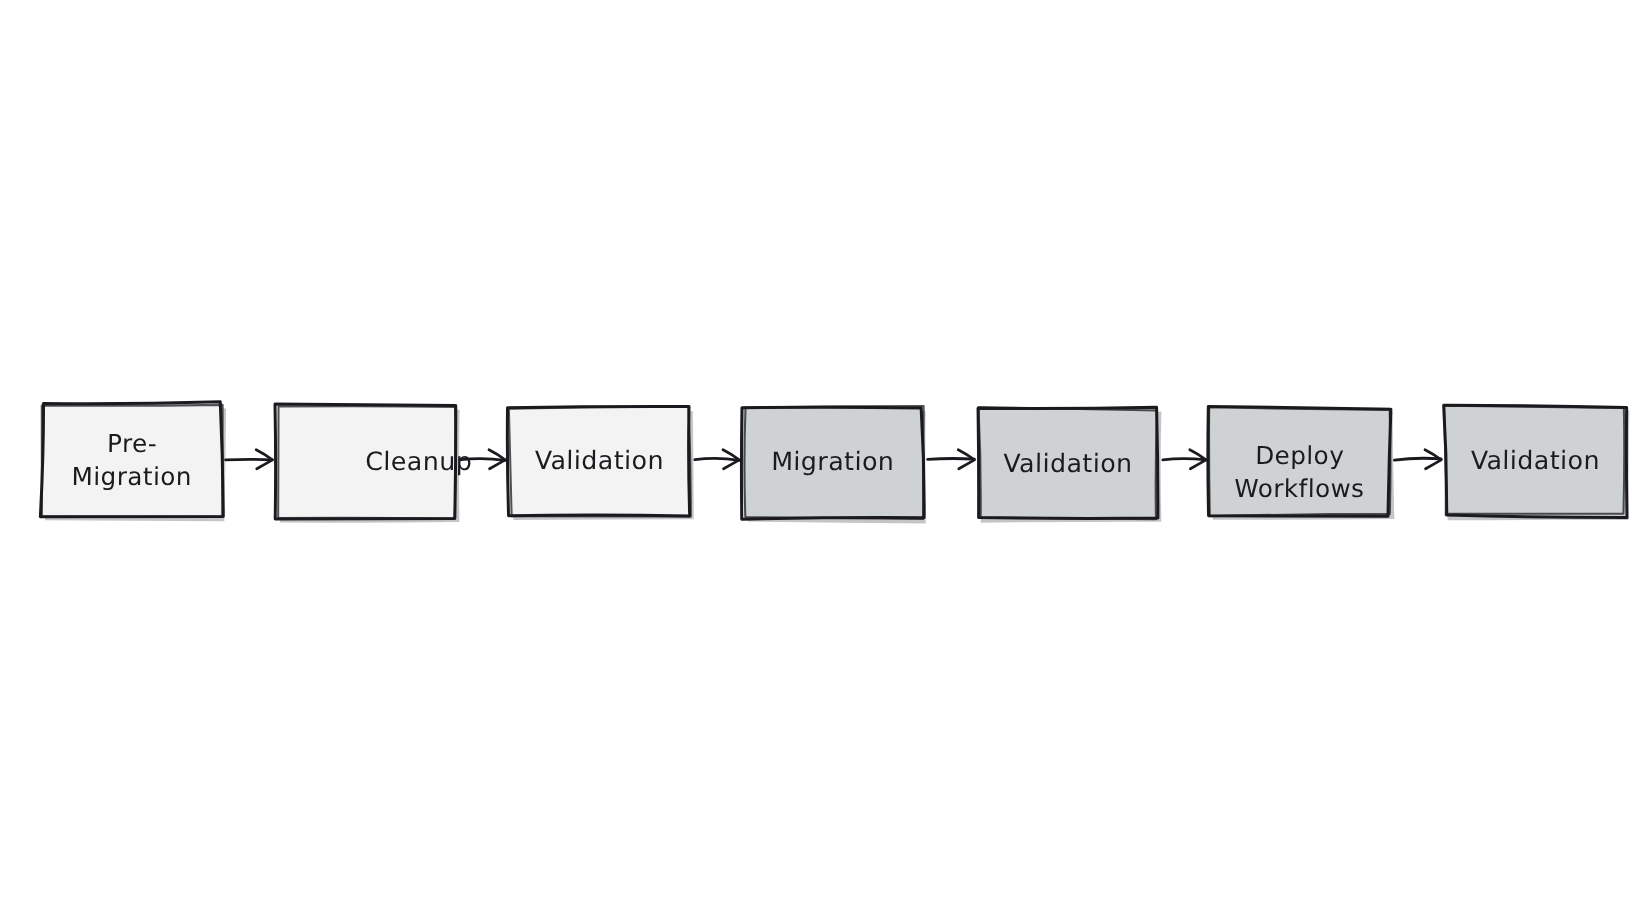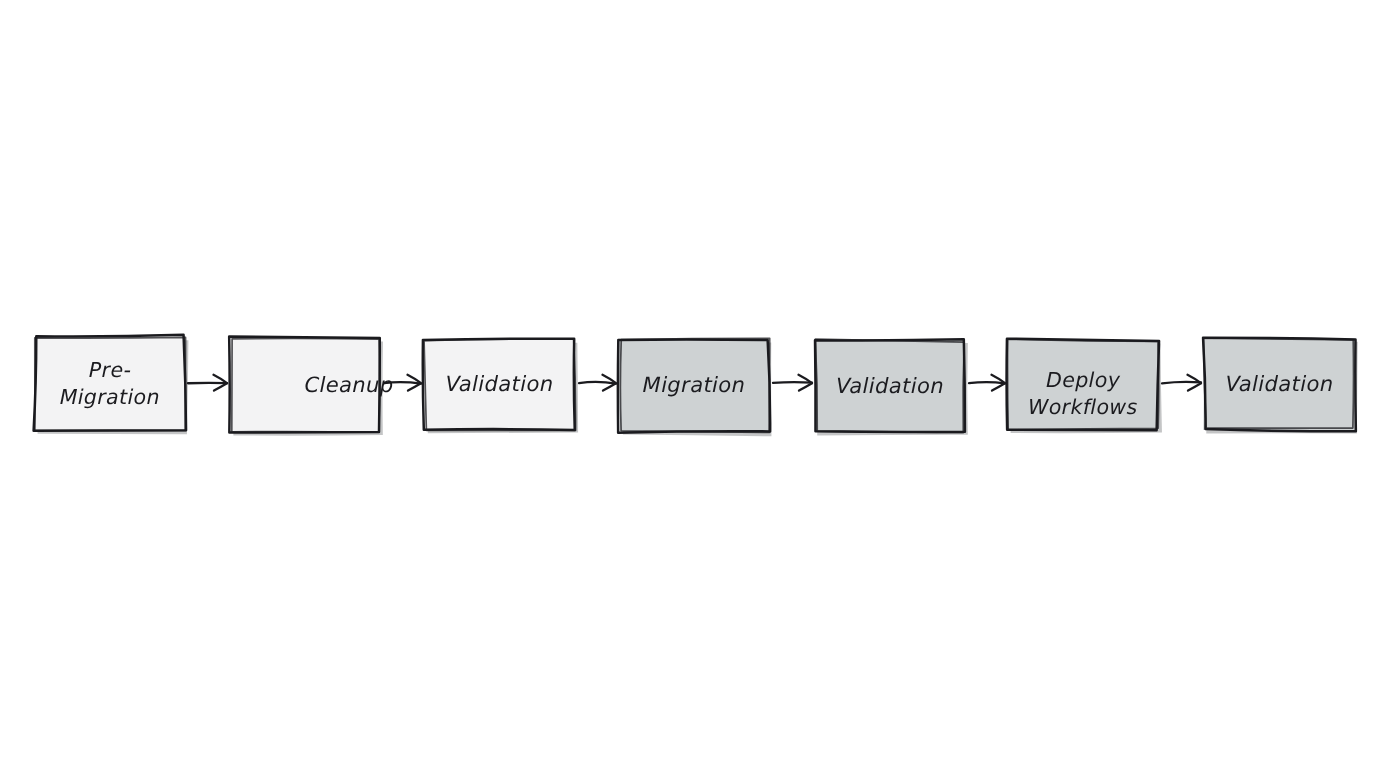--- a/index.html
+++ b/index.html
@@ -12,21 +12,20 @@
     width: 1376px;
     height: 768px;
     overflow: hidden;
     font-family: "DejaVu Sans", sans-serif;
   }
   #diagram-canvas {
     position: relative;
     width: 1376px;
     height: 768px;
     background: #ffffff;
-    font-style: italic;
   }
   #flow-svg {
     position: absolute;
     top: 0;
     left: 0;
     width: 1376px;
     height: 768px;
     display: block;
   }
   .node-label {

